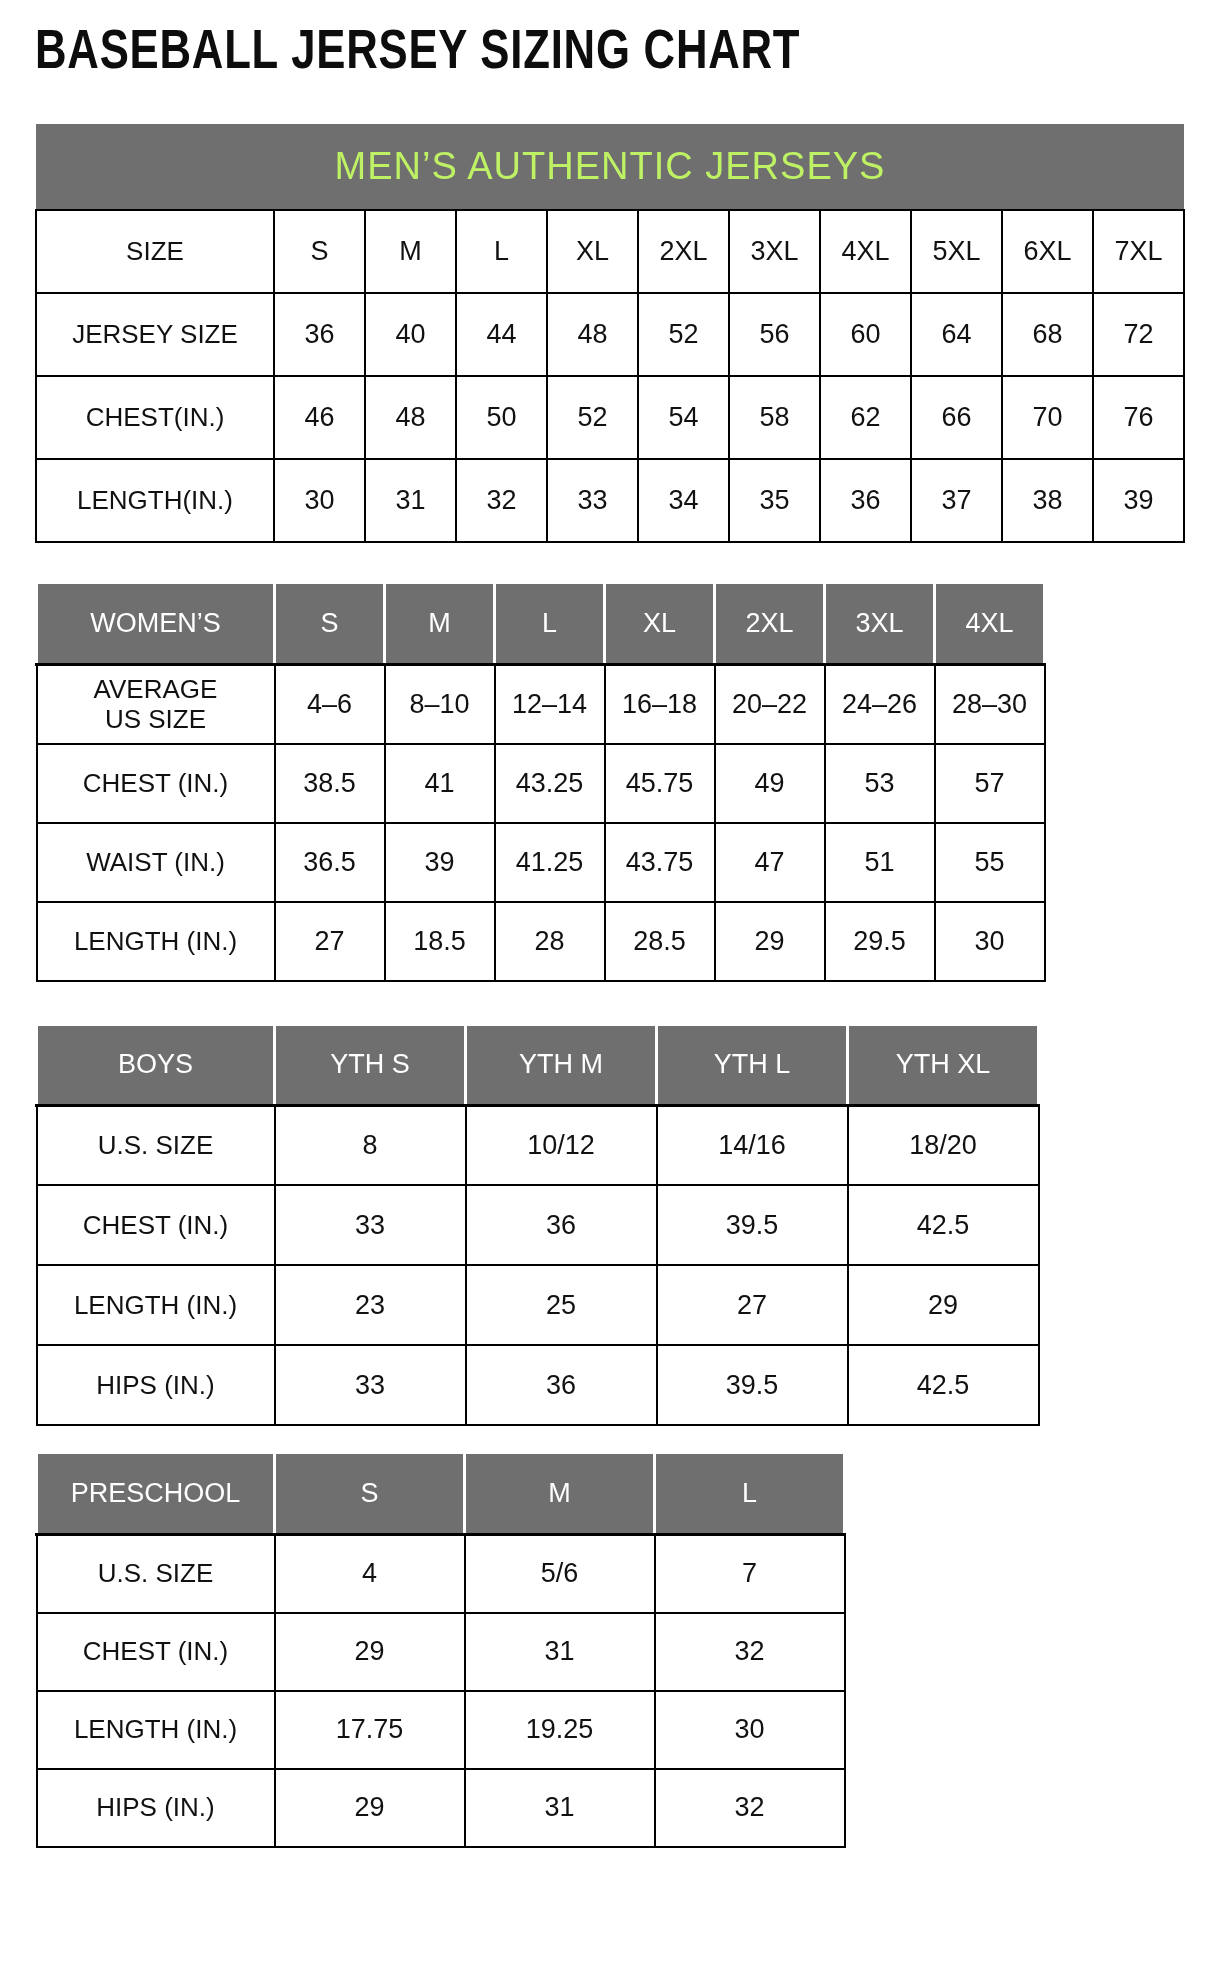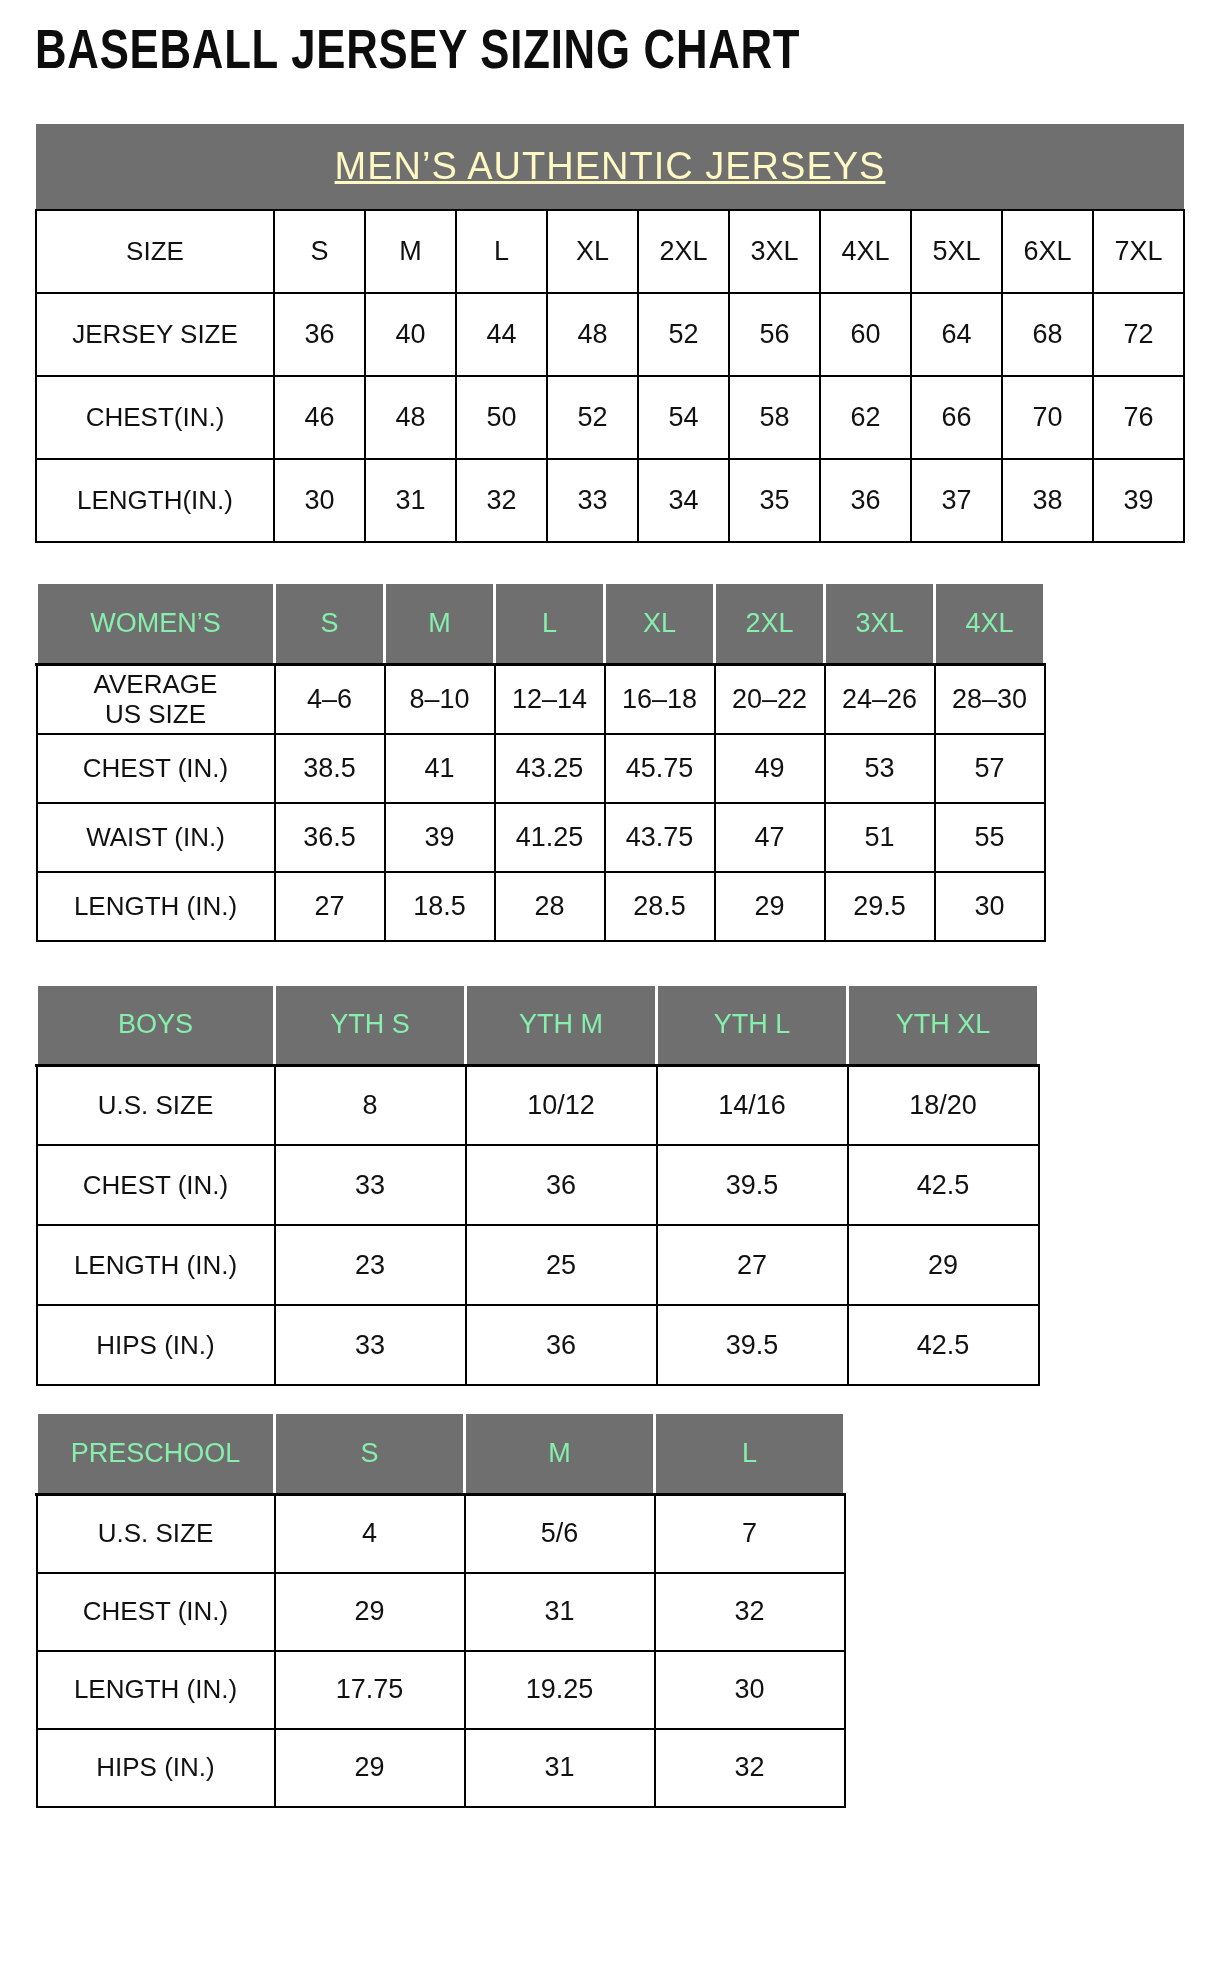--- a/index.html
+++ b/index.html
@@ -46,41 +46,40 @@
     vertical-align: middle;
     padding: 0;
     overflow: hidden;
   }
   td.rowlabel { font-size: 26px; }
   
   table.mens { margin-top: 48px; width: 1148px; }
   table.mens th.banner {
     border: none;
     background: #706f6f;
-    color: #fef9c3;
+    color: #bef264;
     font-weight: 400;
     font-size: 38px;
     letter-spacing: 1px;
     height: 85px;
-    text-decoration: underline;
   }
   table.mens tbody tr { height: 83px; }
   
   .hdr {
     background: #706f6f;
-    color: #86efac;
+    color: #ffffff;
     font-weight: 400;
     border: 3px solid #ffffff !important;
     border-bottom: 3px solid #000000 !important;
     font-size: 27px;
   }
   
   table.womens { margin-top: 38px; width: 1008px; }
   table.womens thead tr { height: 82px; }
-  table.womens tbody tr { height: 69px; }
+  table.womens tbody tr { height: 79px; }
   table.womens tbody tr:first-child td:first-child { padding: 0 52px; line-height: 30px; }
   
   table.boys { margin-top: 41px; width: 1002px; }
   table.boys thead tr { height: 81px; }
   table.boys tbody tr { height: 80px; }
   
   table.preschool { margin-top: 25px; width: 808px; }
   table.preschool thead tr { height: 82px; }
   table.preschool tbody tr { height: 78px; }
   p.footer {

